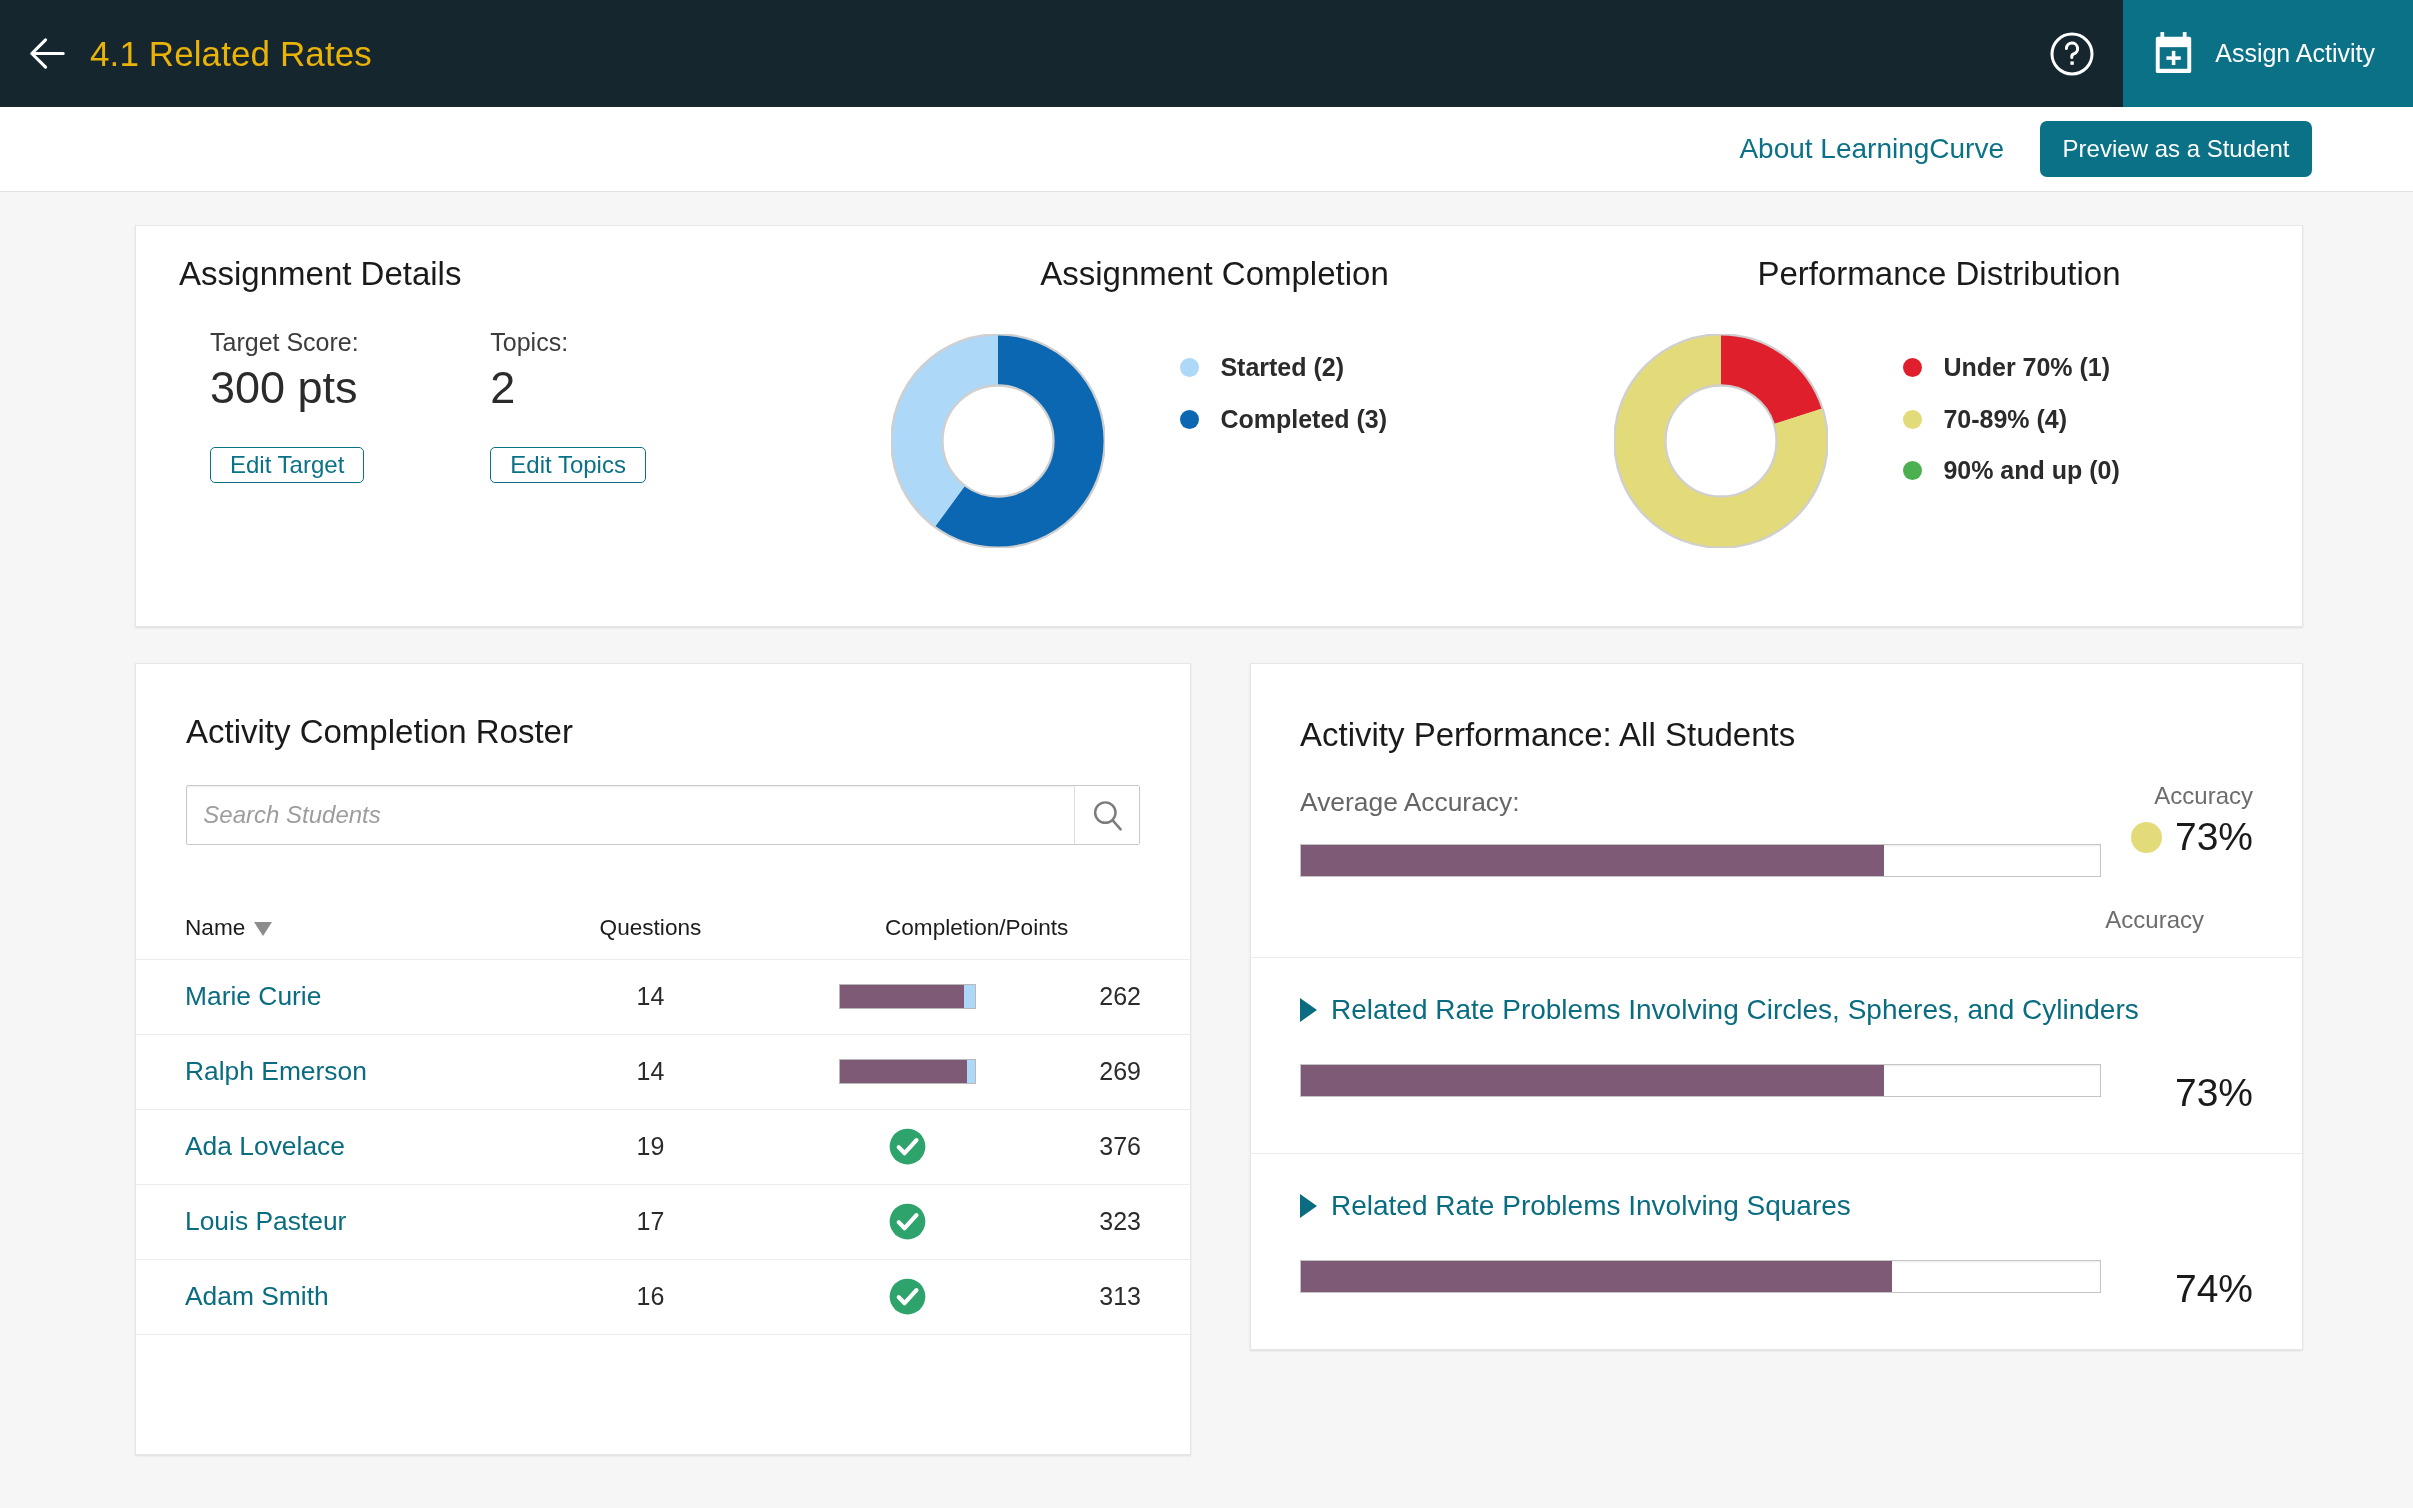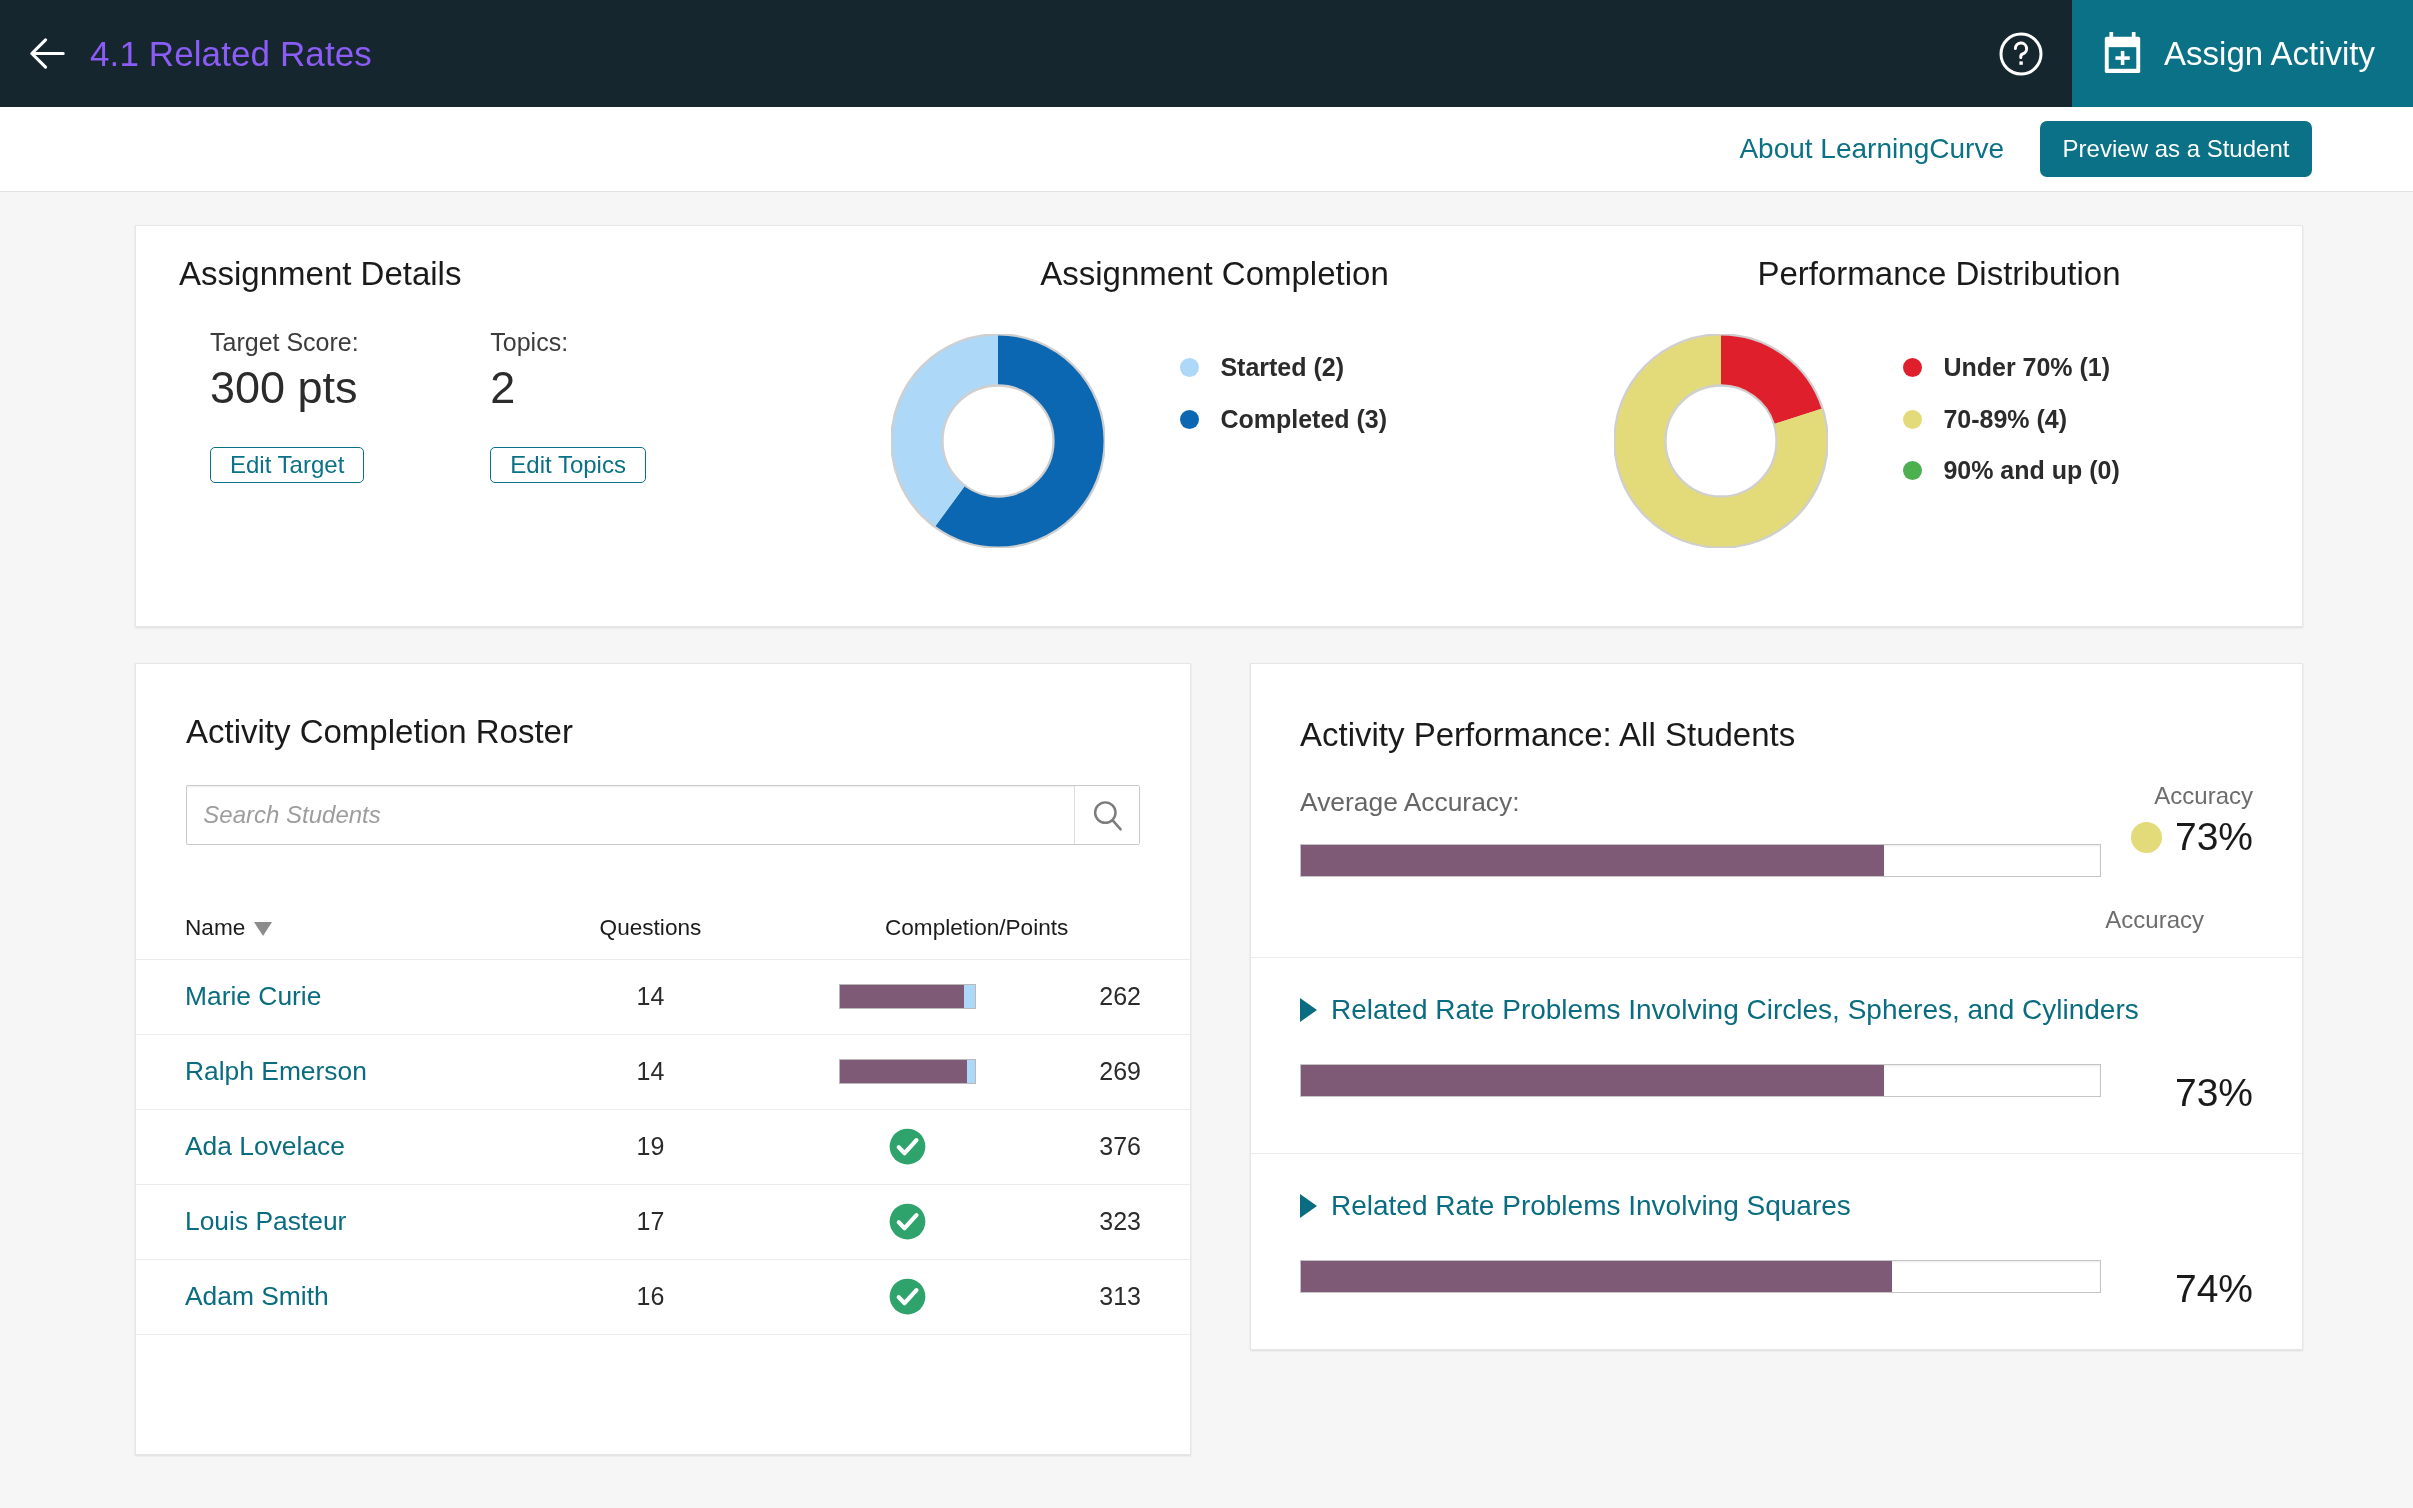--- a/index.html
+++ b/index.html
@@ -11,34 +11,34 @@
   }
 
   
   .topbar {
     height: 107px; background: #16262e; display: flex;
     align-items: stretch; position: relative;
   }
   .topbar-left { display: flex; align-items: center; padding-left: 24px; flex: 1; }
   .back-arrow { width: 47px; height: 47px; cursor: pointer; flex: 0 0 auto; }
   .topbar-title {
-    color: #8b5cf6; font-size: 35px; font-weight: 400;
+    color: #eab308; font-size: 35px; font-weight: 400;
     margin-left: 19px; letter-spacing: 0.1px; white-space: nowrap;
   }
   .help-btn {
     width: 101px; display: flex; align-items: center; justify-content: center;
     cursor: pointer;
   }
   .help-btn svg { width: 48px; height: 48px; }
   .assign-btn {
     background: #0a7186; display: flex; align-items: center;
     padding: 0 38px 0 30px; cursor: pointer; gap: 21.4px;
   }
   .assign-btn .cal-icon { width: 41px; height: 47px; flex: 0 0 auto; }
-  .assign-btn .label { color: #fff; font-size: 33px; white-space: nowrap; }
+  .assign-btn .label { color: #fff; font-size: 25px; white-space: nowrap; }
 
   
   .subbar {
     height: 85px; background: #ffffff; border-bottom: 1.3px solid #e2e2e2;
     display: flex; align-items: center; justify-content: flex-end;
     padding-right: 101px; gap: 36px;
   }
   .about-link {
     color: #0a7186; font-size: 28px; text-decoration: none; cursor: pointer;
     white-space: nowrap;

